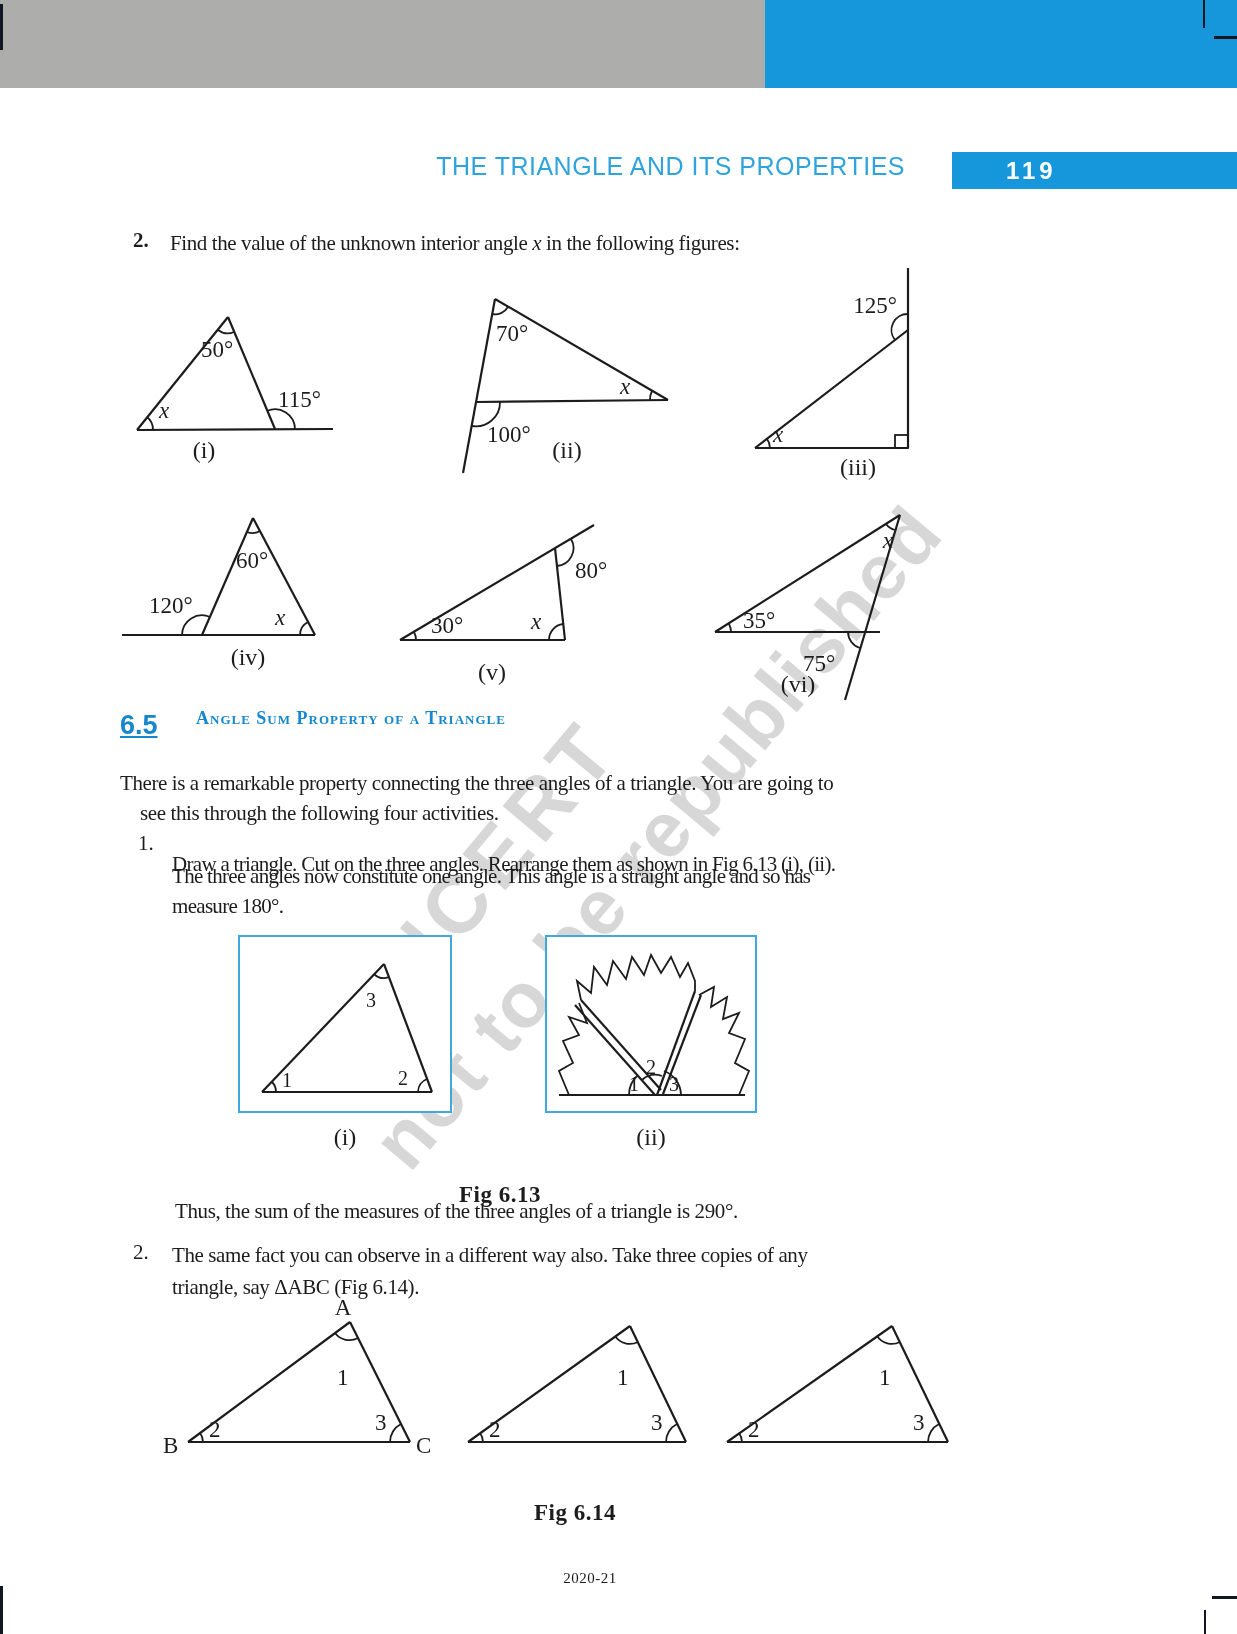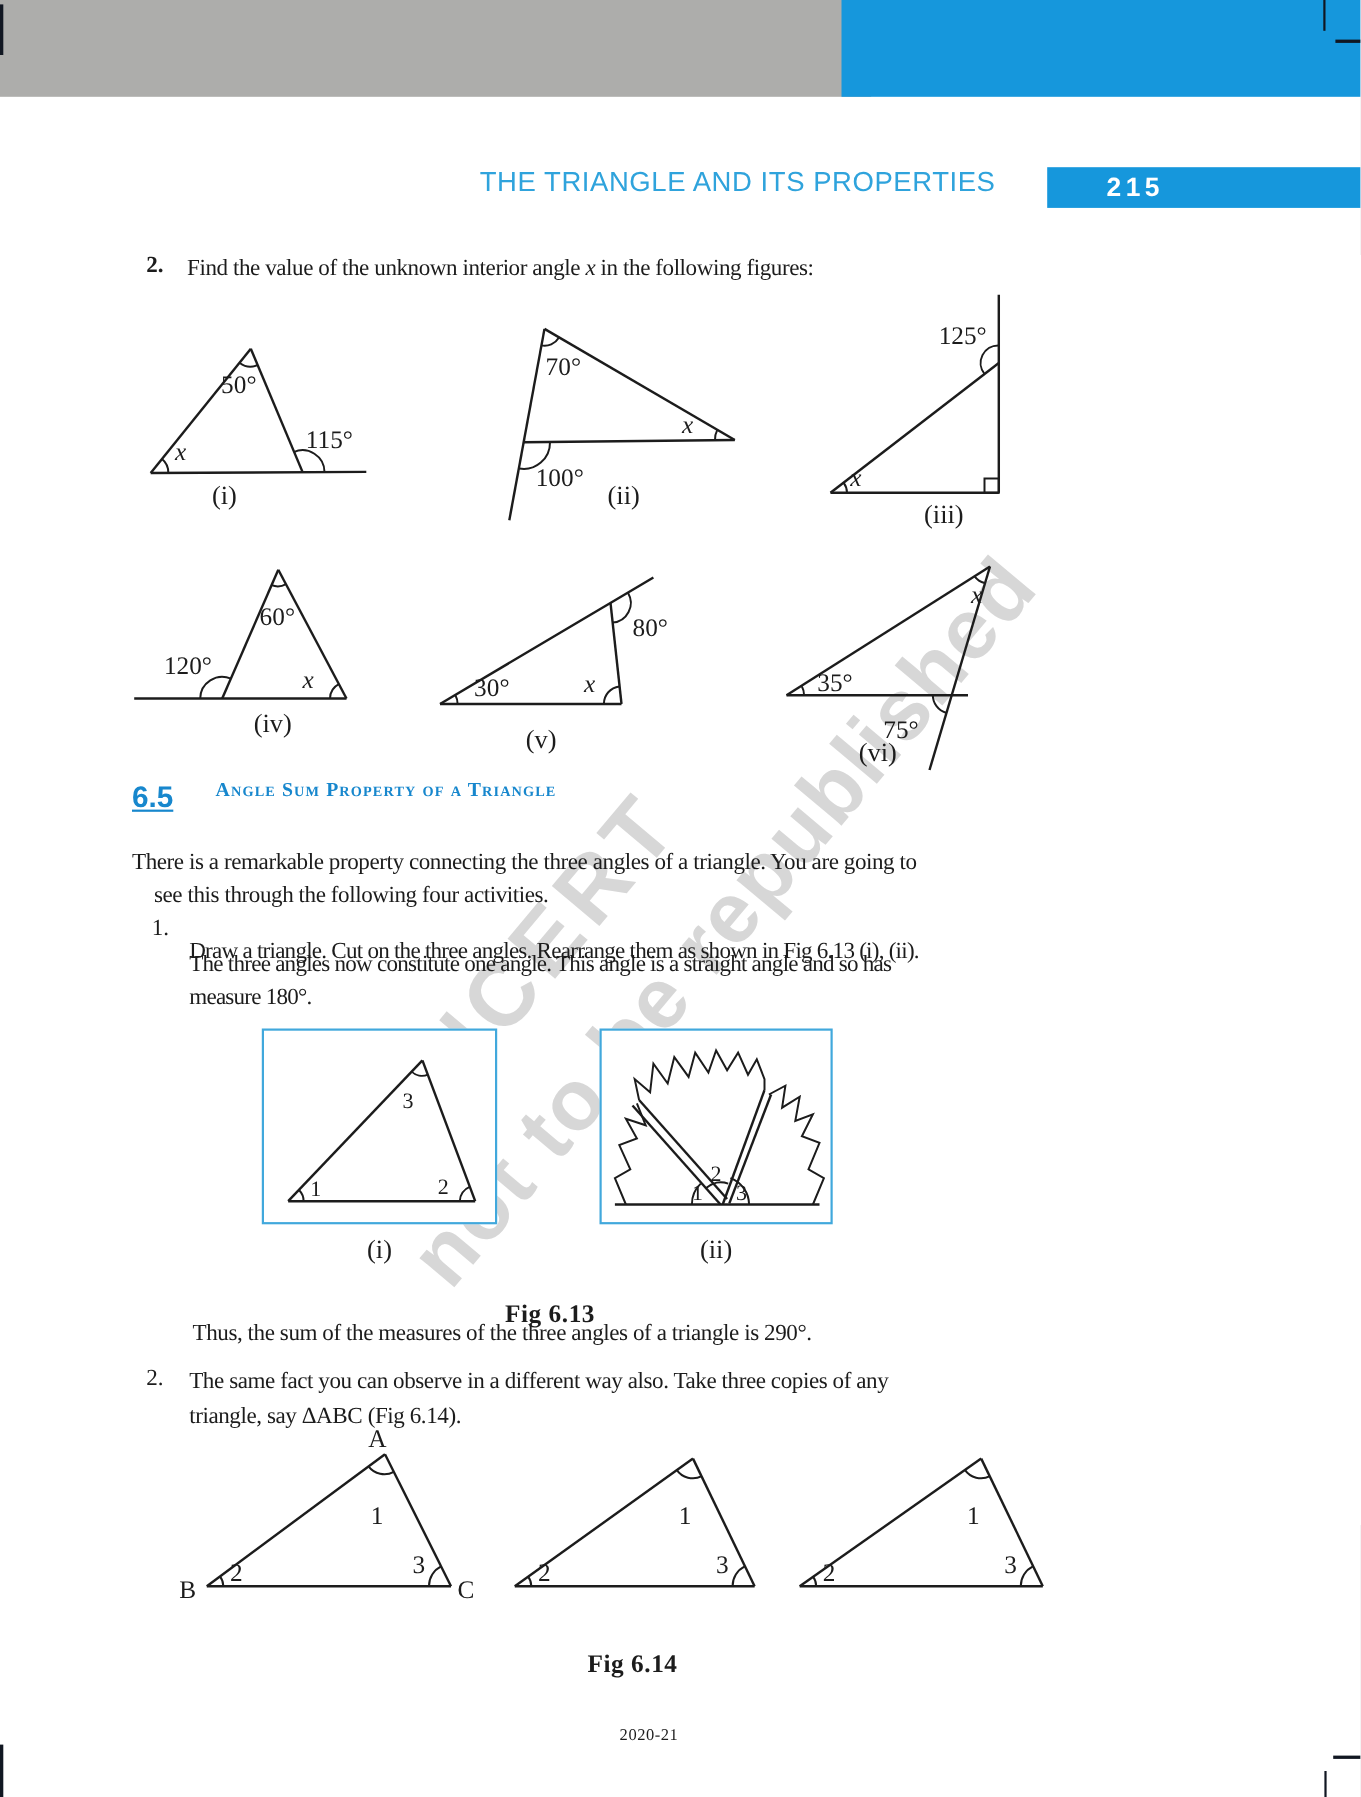--- a/index.html
+++ b/index.html
@@ -54,21 +54,21 @@
   <div class="abs mark" style="left:1214px;top:36px;width:23px;height:3px;"></div>
   <div class="abs mark" style="left:0;top:1586px;width:3px;height:48px;"></div>
   <div class="abs mark" style="left:1212px;top:1596px;width:25px;height:3px;"></div>
   <div class="abs mark" style="left:1204px;top:1610px;width:2px;height:24px;"></div>
 
   <div class="abs wm" style="left:255px;top:847px;font-size:82px;letter-spacing:8px;">© NCERT</div>
   <div class="abs wm" style="left:240px;top:792px;font-size:78px;letter-spacing:2px;">not to be republished</div>
 
   <div class="abs header-title">THE TRIANGLE AND ITS PROPERTIES</div>
   <div class="abs page-num-box">
-    <span class="page-num">215</span>
+    <span class="page-num">119</span>
   </div>
 
   <div class="abs num-col" style="left:133px;top:228px;">2.</div>
   <div class="abs body-txt" style="left:170px;top:228px;"><span>Find the value of the unknown interior angle </span><span class="it">x</span><span> in the following figures:</span></div>
 
   <svg class="abs" style="left:115px;top:295px;" width="235" height="175">
     <line x1="22" y1="135" x2="113" y2="22"></line>
     <line x1="113" y1="22" x2="160" y2="134"></line>
     <line x1="22" y1="135" x2="218" y2="134"></line>
     <path class="thin" d="M103,35 A16,16 0 0 0 119,37"></path>

